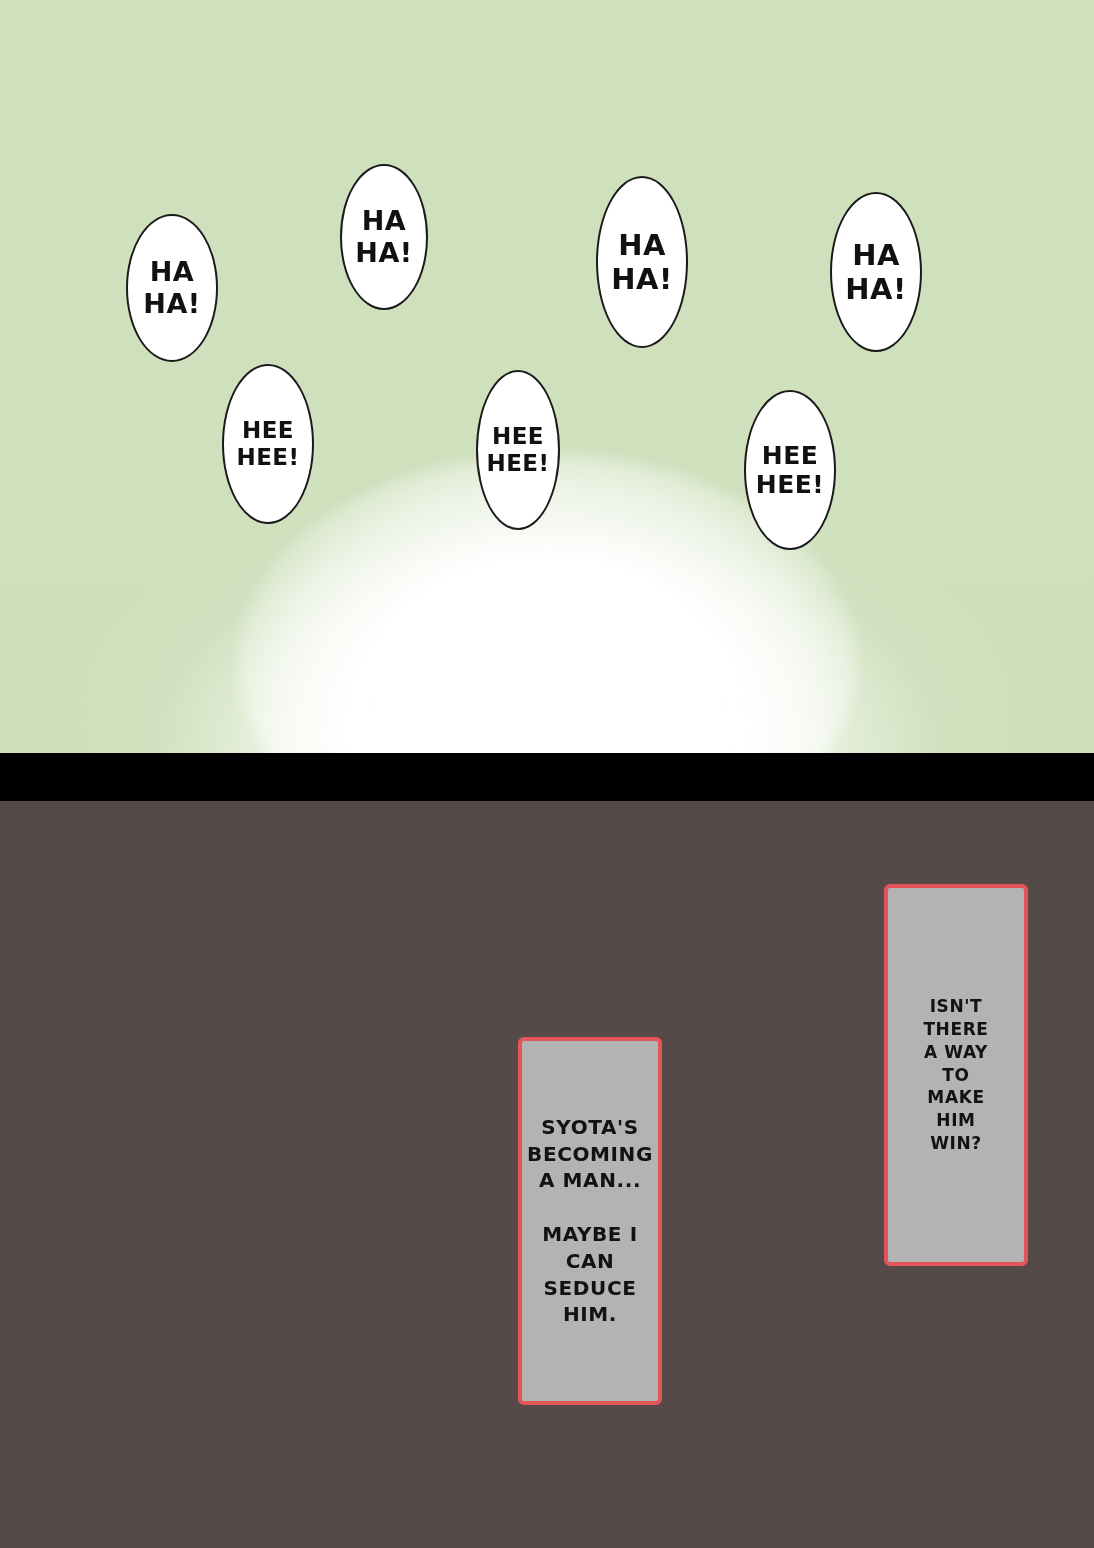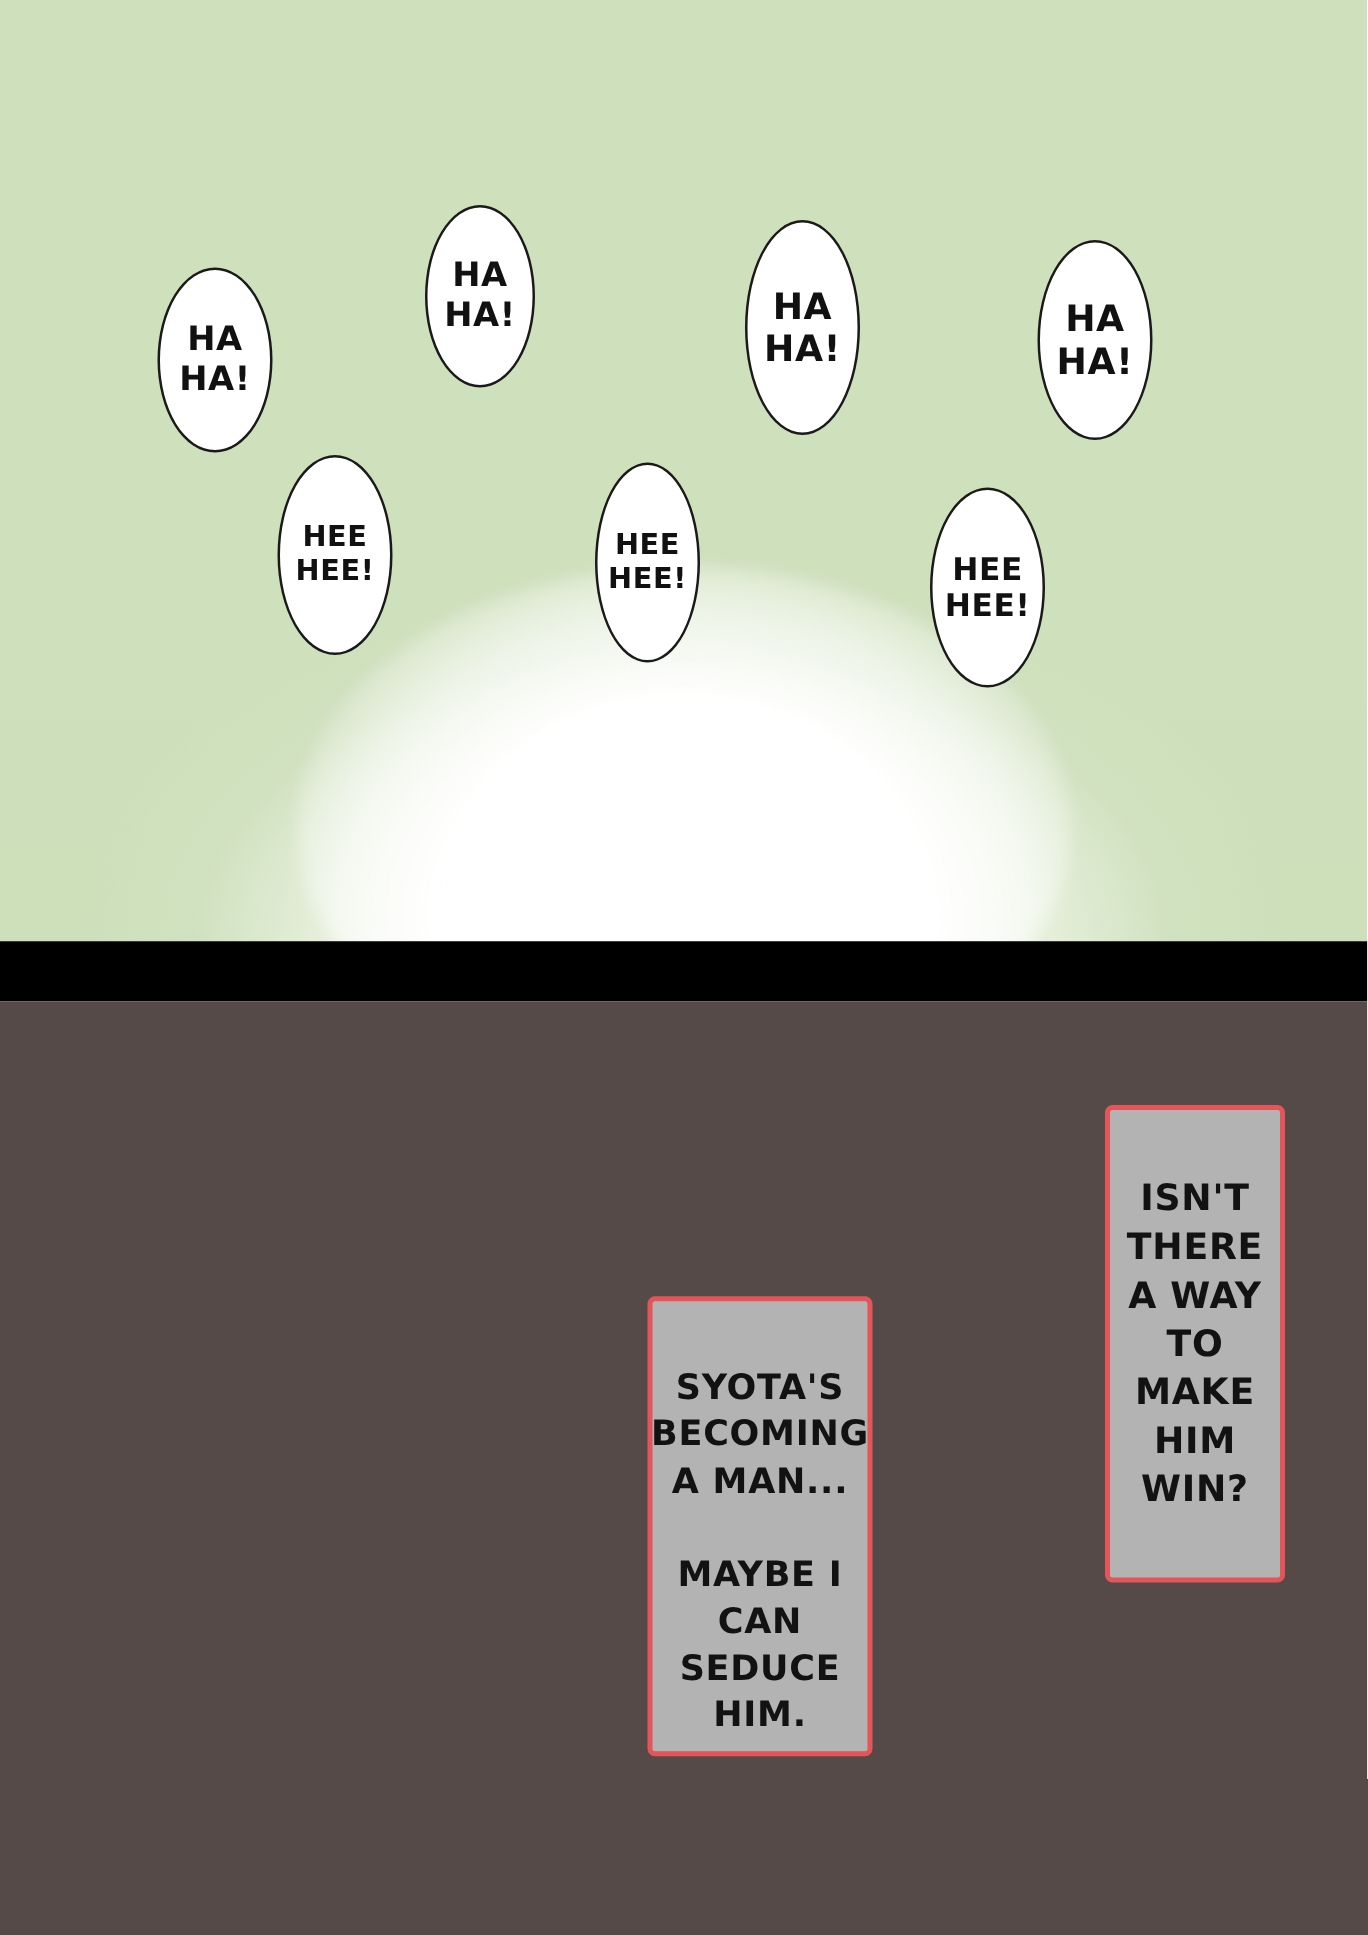--- a/index.html
+++ b/index.html
@@ -147,32 +147,32 @@
       <span>HEE
 HEE!</span>
     </div>
   </div>
 
   <div class="divider-black"></div>
 
   <div class="panel-bottom">
 
 
-    <div class="thought-box" style="left:518px; top:236px; width:180px; height:368px; font-size:28px;align-items:flex-end;">
+    <div class="thought-box" style="left:518px; top:236px; width:144px; height:368px; font-size:20px;">
       <span>SYOTA'S
 BECOMING
 A MAN...
  
 MAYBE I
 CAN
 SEDUCE
 HIM.</span>
     </div>
 
-    <div class="thought-box" style="left:884px; top:83px; width:144px; height:382px; font-size:29px;">
+    <div class="thought-box" style="left:884px; top:83px; width:144px; height:382px; font-size:17px;">
       <span>ISN'T
 THERE
 A WAY
 TO
 MAKE
 HIM
 WIN?</span>
     </div>
 
   </div>

